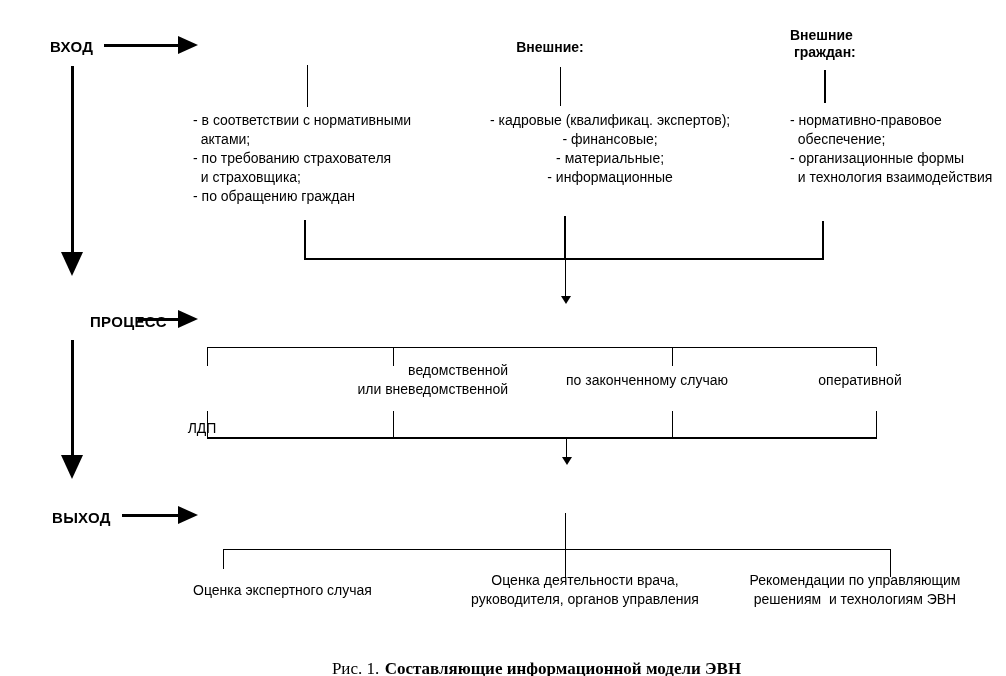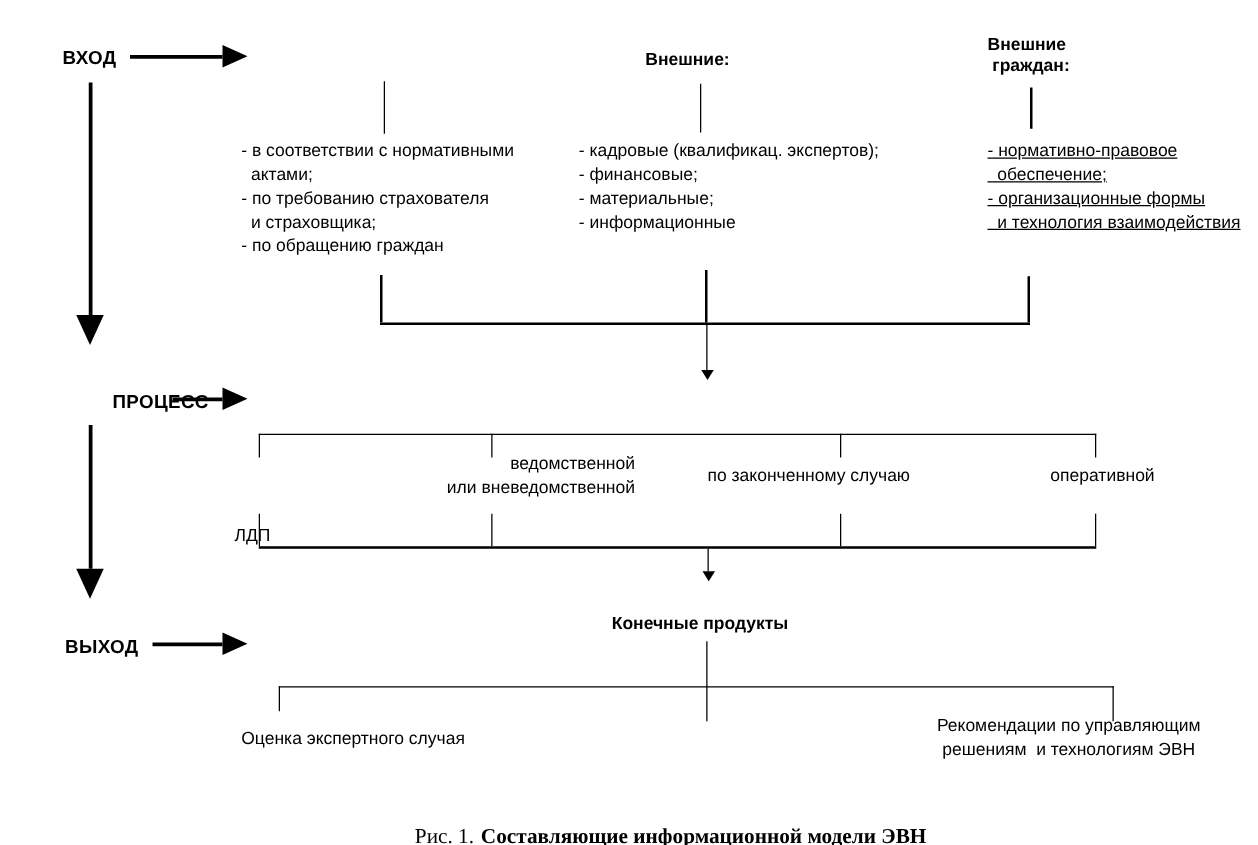--- a/index.html
+++ b/index.html
@@ -44,29 +44,29 @@
 
   <div class="ln" style="left:307px;top:65px;width:1px;height:42px;"></div>
   <div class="t" style="left:193px;top:111px;">- в соответствии с нормативными
   актами;
 - по требованию страхователя
   и страховщика;
 - по обращению граждан</div>
 
   <div class="t b c" style="left:480px;top:38px;width:140px;">Внешние:</div>
   <div class="ln" style="left:560px;top:67px;width:1px;height:39px;"></div>
-  <div class="t" style="left:463px;top:111px;">- кадровые (квалификац. экспертов);
+  <div class="t" style="left:490px;top:111px;text-align:center;">- кадровые (квалификац. экспертов);
 - финансовые;
 - материальные;
 - информационные</div>
 
   <div class="t b" style="left:790px;top:27px;line-height:17px;">Внешние
  граждан:</div>
   <div class="ln" style="left:824px;top:70px;width:2px;height:33px;"></div>
-  <div class="t" style="left:790px;top:111px;text-decoration:underline;">- нормативно-правовое
+  <div class="t" style="left:790px;top:111px;">- нормативно-правовое
   обеспечение;
 - организационные формы
   и технология взаимодействия</div>
 
   <div class="ln" style="left:304px;top:220px;width:2px;height:38px;"></div>
   <div class="ln" style="left:564px;top:216px;width:2px;height:42px;"></div>
   <div class="ln" style="left:822px;top:221px;width:2px;height:37px;"></div>
   <div class="ln" style="left:304px;top:258px;width:520px;height:2px;"></div>
   <div class="ln" style="left:565px;top:260px;width:1px;height:36px;"></div>
   <div class="arrDs" style="left:561px;top:296px;"></div>
@@ -75,40 +75,41 @@
   <div class="ln" style="left:207px;top:347px;width:670px;height:1px;"></div>
   <div class="ln" style="left:207px;top:347px;width:1px;height:19px;"></div>
   <div class="ln" style="left:393px;top:347px;width:1px;height:19px;"></div>
   <div class="ln" style="left:672px;top:347px;width:1px;height:19px;"></div>
   <div class="ln" style="left:876px;top:347px;width:1px;height:19px;"></div>
 
   <div class="t c" style="left:152px;top:379px;width:100px;margin-top:40px;">ЛДП</div>
   <div class="t c" style="left:278px;top:361px;width:230px;text-align:right;">ведомственной
 или вневедомственной</div>
   <div class="t c" style="left:547px;top:371px;width:200px;">по законченному случаю</div>
-  <div class="t c" style="left:832px;top:371px;width:100px;">оперативной</div>
+  <div class="t c" style="left:810px;top:371px;width:100px;">оперативной</div>
 
   <div class="ln" style="left:207px;top:411px;width:1px;height:26px;"></div>
   <div class="ln" style="left:393px;top:411px;width:1px;height:26px;"></div>
   <div class="ln" style="left:672px;top:411px;width:1px;height:26px;"></div>
   <div class="ln" style="left:876px;top:411px;width:1px;height:26px;"></div>
   <div class="ln" style="left:207px;top:437px;width:670px;height:2px;"></div>
 
   <div class="ln" style="left:566px;top:439px;width:1px;height:18px;"></div>
   <div class="arrDs" style="left:562px;top:457px;"></div>
 
-  <div class="t b c" style="left:410px;top:489px;width:300px;">Конечные продукты</div>
 
   <div class="ln" style="left:565px;top:513px;width:1px;height:36px;"></div>
   <div class="ln" style="left:223px;top:549px;width:668px;height:1px;"></div>
   <div class="ln" style="left:223px;top:549px;width:1px;height:20px;"></div>
   <div class="ln" style="left:565px;top:549px;width:1px;height:28px;"></div>
   <div class="ln" style="left:890px;top:549px;width:1px;height:28px;"></div>
 
   <div class="t" style="left:193px;top:581px;">Оценка экспертного случая</div>
+  <div class="t c" style="left:455px;top:571px;width:260px;">Оценка деятельности врача,
+руководителя, органов управления</div>
   <div class="t c" style="left:725px;top:571px;width:260px;">Рекомендации по управляющим
 решениям  и технологиям ЭВН</div>
 
   <div class="t c cap" style="left:50px;top:640px;width:956px;">
     <span class="pfx">Рис. 1.</span><span class="b">Составляющие информационной модели ЭВН</span>
   </div>
 
 </div>
 
 </body></html>

